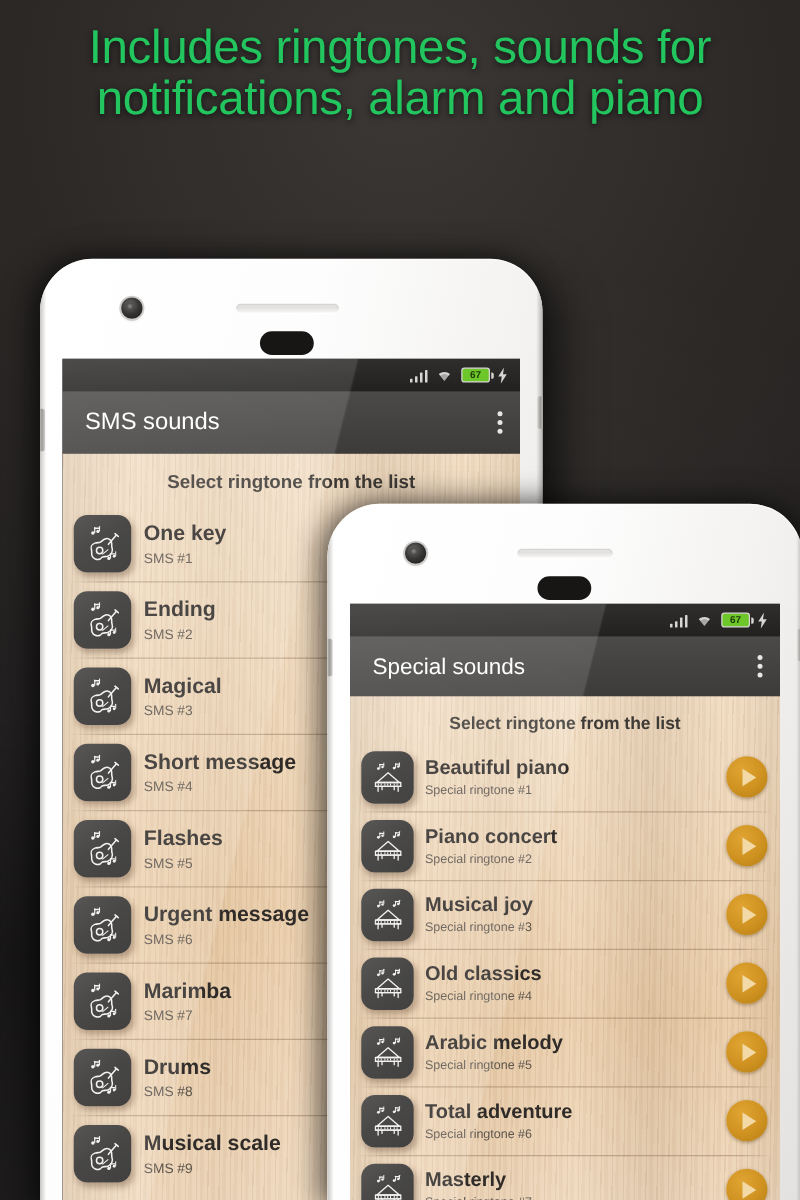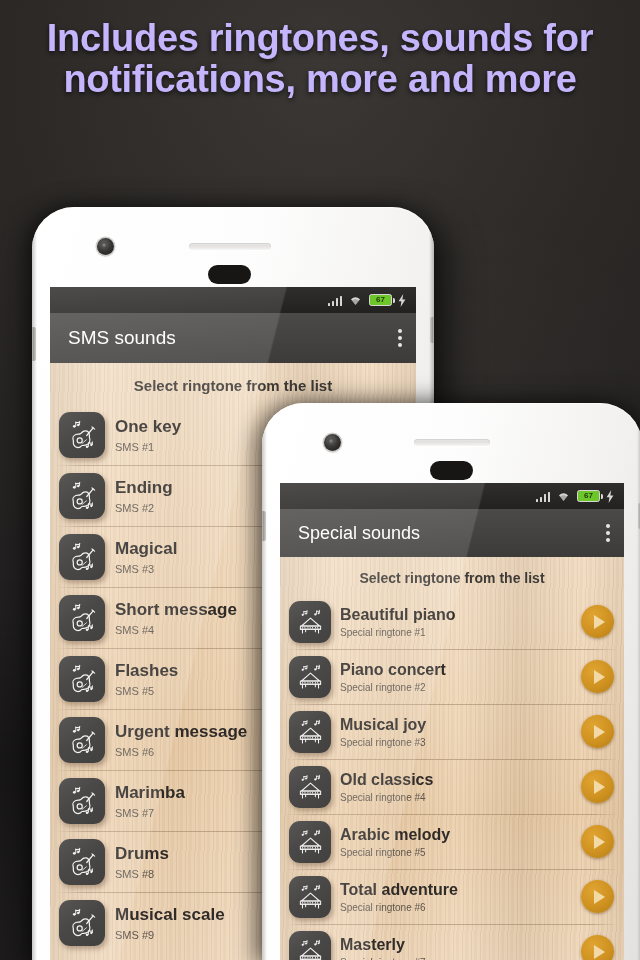--- a/index.html
+++ b/index.html
@@ -23,23 +23,23 @@
   #backdrop:after{
     content:""; position:absolute; inset:0;
     background:
       linear-gradient(178deg, rgba(0,0,0,0) 58%, rgba(0,0,0,.30) 78%, rgba(0,0,0,.12) 100%),
       radial-gradient(ellipse 50% 26% at 72% 40%, rgba(255,255,255,.025), rgba(0,0,0,0) 70%);
   }
 
   
   #headline{
     position:absolute; left:0; right:0; top:18px;
-    text-align:center; color:#c4b5fd;
+    text-align:center; color:#22c55e;
     font-size:38px; line-height:1.07;
-    font-weight:700;
+    font-weight:400;
     letter-spacing:-.3px;
     text-shadow:0 2px 5px rgba(0,0,0,.65);
     padding:0 26px;
   }
   #headline span{ display:block; }
 
   
   .phone{
     position:absolute;
     background:linear-gradient(103deg,#ffffff 0%,#fdfdfd 40%,#f2f1ef 72%,#e3e1df 100%);
@@ -190,21 +190,21 @@
     background:#d8d6d4; border-radius:0 1.5px 1.5px 0; }
   .batt span{ font-size:8px; color:#1d3a08; font-weight:700; line-height:1; }
 </style>
 </head>
 <body>
 
 <div id="backdrop"></div>
 
 <div id="headline">
   <span>Includes ringtones, sounds for</span>
-  <span>notifications, more and more</span>
+  <span>notifications, alarm and piano</span>
 </div>
 
 <div class="phone" id="phone-one">
   <div class="side-btn" style="left:-1px; top:120px; height:34px;"></div>
   <div class="side-btn right" style="right:-1px; top:110px; height:26px;"></div>
 
   <div class="cam" style="left:65px; top:31px;"></div>
   <div class="speaker" style="left:157px; top:36px; width:82px;"></div>
   <div class="sensor-pill" style="left:176px; top:58px;"></div>
 

